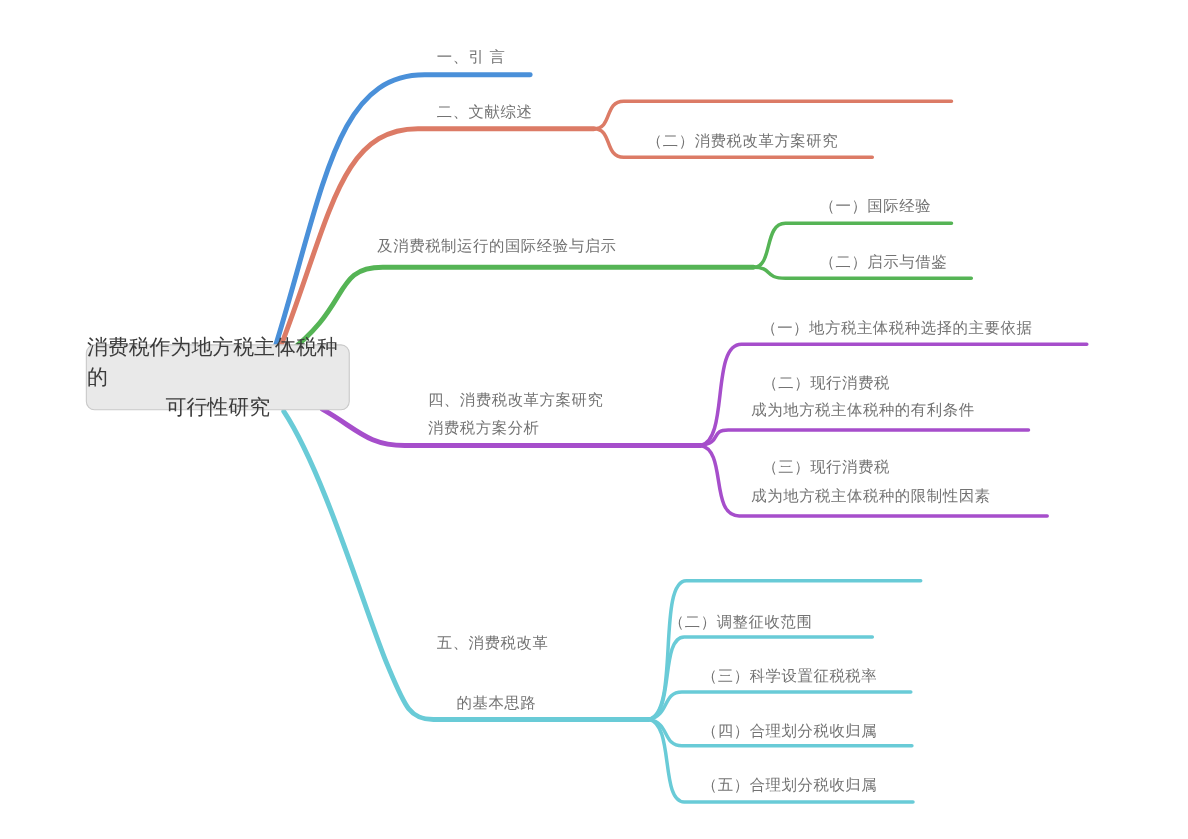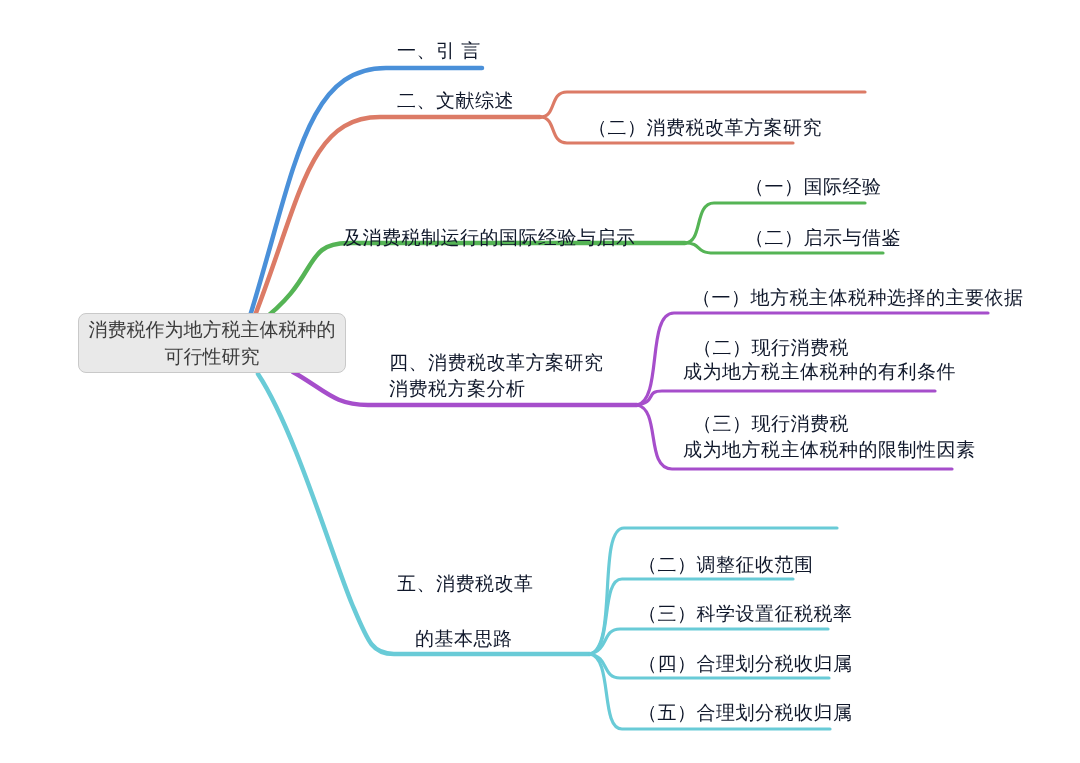--- a/index.html
+++ b/index.html
@@ -10,25 +10,25 @@
   .connectors{position:absolute;left:0;top:0;}
   .connectors path{fill:none;stroke-linecap:round;stroke-linejoin:round;}
   .main-line{stroke-width:4.5px;}
   .child-line{stroke-width:3.2px;}
   .stroke-b1{stroke:#4A90D9;}
   .stroke-b2{stroke:#DC7B66;}
   .stroke-b3{stroke:#55B455;}
   .stroke-b4{stroke:#A64ECB;}
   .stroke-b5{stroke:#69CBD7;}
   .label{
-    position:absolute;font-size:19px;line-height:24px;white-space:nowrap;
-    letter-spacing:0.5px;color:#0f172a;
+    position:absolute;font-size:14px;line-height:24px;white-space:nowrap;
+    letter-spacing:0.5px;color:#737373;
   }
   .root-node{
-    position:absolute;left:78px;top:313px;width:268px;height:60px;
+    position:absolute;left:78px;top:313px;width:240px;height:60px;
     background:#e9e9e9;border:1px solid #c9c9c9;border-radius:8px;
     display:flex;flex-direction:column;justify-content:center;align-items:center;
     font-size:19px;line-height:27px;box-sizing:border-box;
   }
 </style>
 </head>
 <body>
 
 <div class="canvas">
 
@@ -60,32 +60,32 @@
   <div class="root-node">
     <div>消费税作为地方税主体税种的</div>
     <div>可行性研究</div>
   </div>
 
   <div class="label" style="left:397px;top:39px">一、引 言</div>
 
   <div class="label" style="left:397px;top:89px">二、文献综述</div>
   <div class="label" style="left:588px;top:116px">（二）消费税改革方案研究</div>
 
-  <div class="label" style="left:343px;top:226px">及消费税制运行的国际经验与启示</div>
+  <div class="label" style="left:343px;top:211px">及消费税制运行的国际经验与启示</div>
   <div class="label" style="left:745px;top:175px">（一）国际经验</div>
   <div class="label" style="left:745px;top:226px">（二）启示与借鉴</div>
 
   <div class="label" style="left:389px;top:351px">四、消费税改革方案研究</div>
   <div class="label" style="left:389px;top:377px">消费税方案分析</div>
   <div class="label" style="left:692px;top:286px">（一）地方税主体税种选择的主要依据</div>
   <div class="label" style="left:693px;top:336px">（二）现行消费税</div>
   <div class="label" style="left:683px;top:360px">成为地方税主体税种的有利条件</div>
   <div class="label" style="left:693px;top:412px">（三）现行消费税</div>
   <div class="label" style="left:683px;top:438px">成为地方税主体税种的限制性因素</div>
 
   <div class="label" style="left:397px;top:572px">五、消费税改革</div>
   <div class="label" style="left:415px;top:627px">的基本思路</div>
-  <div class="label" style="left:638px;top:553px">（二）调整征收范围</div>
+  <div class="label" style="left:608px;top:553px">（二）调整征收范围</div>
   <div class="label" style="left:638px;top:602px">（三）科学设置征税税率</div>
   <div class="label" style="left:638px;top:652px">（四）合理划分税收归属</div>
   <div class="label" style="left:638px;top:701px">（五）合理划分税收归属</div>
 
 </div>
 
 </body></html>

